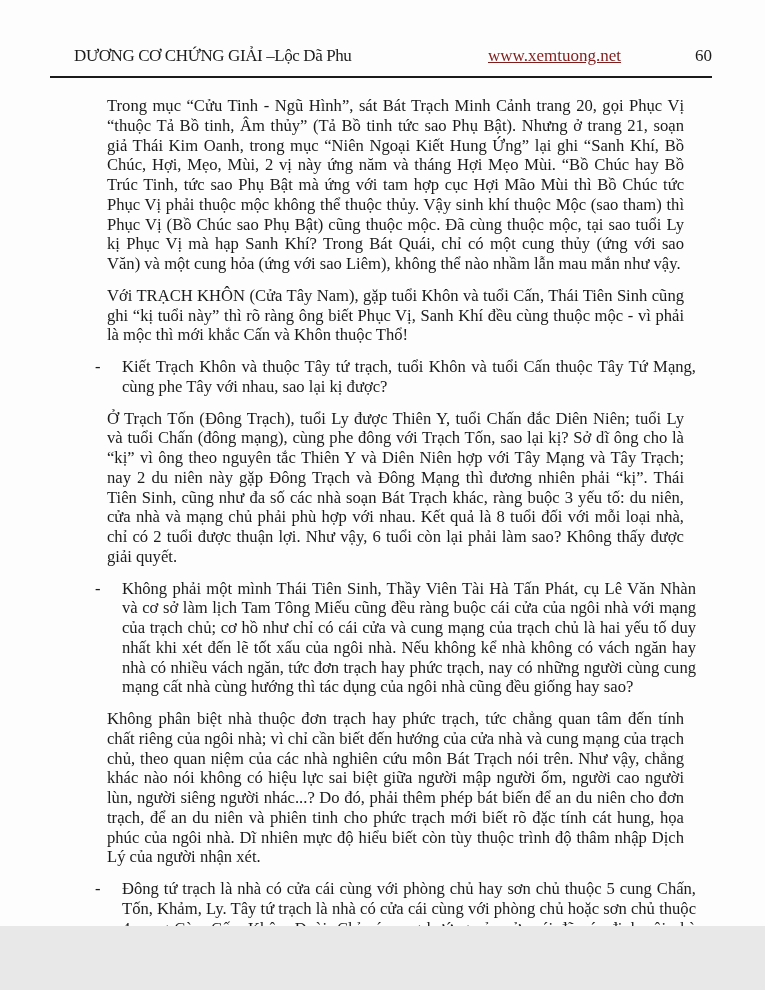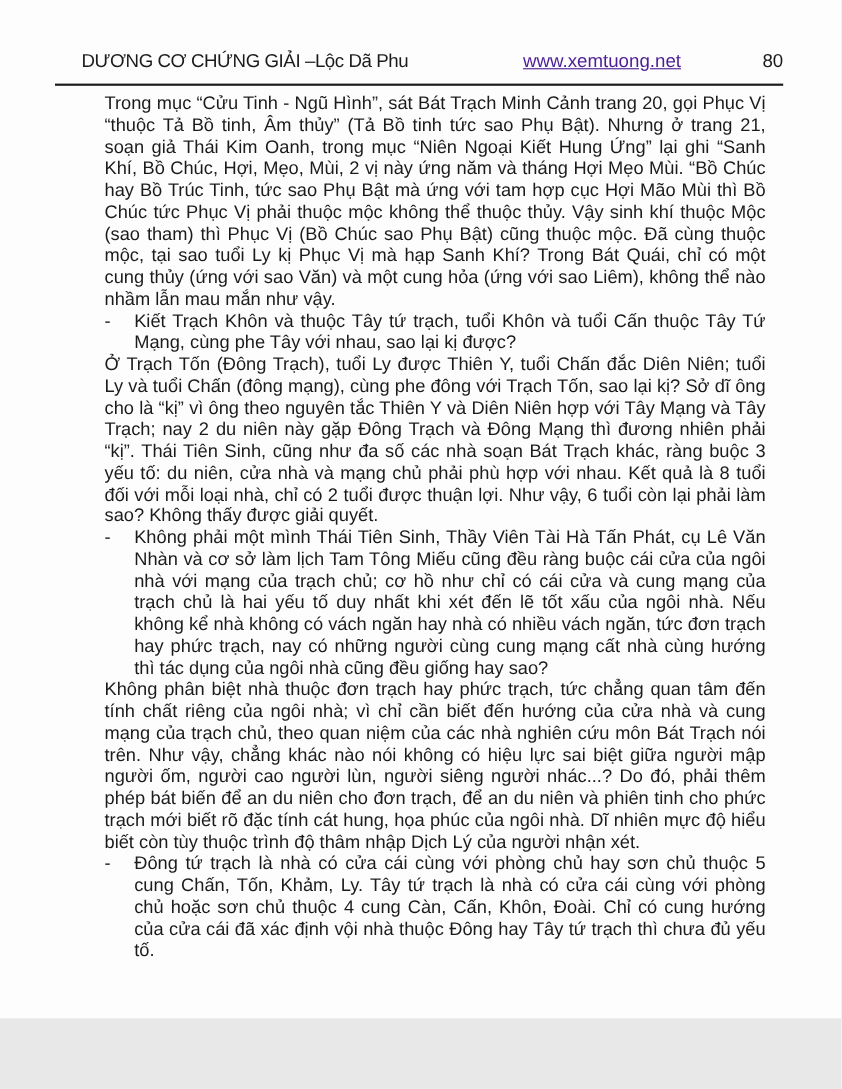--- a/index.html
+++ b/index.html
@@ -2,21 +2,21 @@
 <html><head>
 <meta charset="utf-8">
 <style>
   html, body { margin:0; padding:0; background:#e8e8e8; }
   .page {
     position:relative;
     width:765px; height:926px;
     margin:0 auto;
     background:#fdfdfd;
     color:#1b1b1b;
-    font-family:Liberation Sans, sans-serif;
+    font-family:Liberation Serif, serif;
     overflow:hidden;
   }
   .header {
     position:absolute;
     top:46px; left:74px; right:53px;
     display:flex;
     align-items:baseline;
     font-size:17px;
     white-space:nowrap;
   }
@@ -31,41 +31,42 @@
     border-top:2px solid #1b1b1b;
   }
   .content {
     position:absolute;
     top:84px; left:95px;
     width:601px;
     font-size:16.6px;
     line-height:19.75px;
     text-align:justify;
   }
-  .content p { margin:0; text-align:justify; }
+  .content p { margin:12px; text-align:justify; }
   .bullet-row { display:flex; }
   .bullet-dash { flex:none; width:27px; }
   .bullet-body { flex:1; text-align:justify; }
 </style>
 </head>
 <body>
 
 <div class="page" style="color: rgb(27, 27, 27); background: rgb(253, 253, 253);">
 
   <div class="header">
     <span class="doc-title">DƯƠNG CƠ CHỨNG GIẢI –Lộc Dã Phu</span>
     <span class="header-spacer"></span>
-    <span class="site-link" style="color: #4c1d95;">www.xemtuong.net</span>
-    <span class="page-number">80</span>
+    <span class="site-link" style="color: #7f1d1d;">www.xemtuong.net</span>
+    <span class="page-number">60</span>
   </div>
 
   <div class="header-rule" style="border-top-color: rgb(27, 27, 27);"></div>
 
   <div class="content">
       <p>Trong mục “Cửu Tinh - Ngũ Hình”, sát Bát Trạch Minh Cảnh trang 20, gọi Phục Vị “thuộc Tả Bồ tinh, Âm thủy” (Tả Bồ tinh tức sao Phụ Bật). Nhưng ở trang 21, soạn giả Thái Kim Oanh, trong mục “Niên Ngoại Kiết Hung Ứng” lại ghi “Sanh Khí, Bồ Chúc, Hợi, Mẹo, Mùi, 2 vị này ứng năm và tháng Hợi Mẹo Mùi. “Bồ Chúc hay Bồ Trúc Tinh, tức sao Phụ Bật mà ứng với tam hợp cục Hợi Mão Mùi thì Bồ Chúc tức Phục Vị phải thuộc mộc không thể thuộc thủy. Vậy sinh khí thuộc Mộc (sao tham) thì Phục Vị (Bồ Chúc sao Phụ Bật) cũng thuộc mộc. Đã cùng thuộc mộc, tại sao tuổi Ly kị Phục Vị mà hạp Sanh Khí? Trong Bát Quái, chỉ có một cung thủy (ứng với sao Văn) và một cung hỏa (ứng với sao Liêm), không thể nào nhầm lẫn mau mắn như vậy.</p>
+      <p>Với TRẠCH KHÔN (Cửa Tây Nam), gặp tuổi Khôn và tuổi Cấn, Thái Tiên Sinh cũng ghi “kị tuổi này” thì rõ ràng ông biết Phục Vị, Sanh Khí đều cùng thuộc mộc - vì phải là mộc thì mới khắc Cấn và Khôn thuộc Thổ!</p>
       <div class="bullet-row">
         <span class="bullet-dash">-</span>
         <span class="bullet-body">Kiết Trạch Khôn và thuộc Tây tứ trạch, tuổi Khôn và tuổi Cấn thuộc Tây Tứ Mạng, cùng phe Tây với nhau, sao lại kị được?</span>
       </div>
       <p>Ở Trạch Tốn (Đông Trạch), tuổi Ly được Thiên Y, tuổi Chấn đắc Diên Niên; tuổi Ly và tuổi Chấn (đông mạng), cùng phe đông với Trạch Tốn, sao lại kị? Sở dĩ ông cho là “kị” vì ông theo nguyên tắc Thiên Y và Diên Niên hợp với Tây Mạng và Tây Trạch; nay 2 du niên này gặp Đông Trạch và Đông Mạng thì đương nhiên phải “kị”. Thái Tiên Sinh, cũng như đa số các nhà soạn Bát Trạch khác, ràng buộc 3 yếu tố: du niên, cửa nhà và mạng chủ phải phù hợp với nhau. Kết quả là 8 tuổi đối với mỗi loại nhà, chỉ có 2 tuổi được thuận lợi. Như vậy, 6 tuổi còn lại phải làm sao? Không thấy được giải quyết.</p>
       <div class="bullet-row">
         <span class="bullet-dash">-</span>
         <span class="bullet-body">Không phải  một mình Thái Tiên Sinh, Thầy Viên Tài Hà Tấn Phát, cụ Lê Văn Nhàn và cơ sở làm lịch Tam Tông Miếu cũng đều ràng buộc cái cửa của ngôi nhà với mạng của trạch chủ; cơ hồ như chỉ có cái cửa và cung mạng của trạch chủ là hai yếu tố duy nhất khi xét đến lẽ tốt xấu của ngôi nhà. Nếu không kể nhà không có vách ngăn hay nhà có nhiều vách ngăn, tức đơn trạch hay phức trạch, nay có những người cùng cung mạng cất nhà cùng hướng thì tác dụng của ngôi nhà cũng đều giống hay sao?</span>
       </div>
       <p>Không phân biệt nhà thuộc đơn trạch hay phức trạch, tức chẳng quan tâm đến tính chất riêng của ngôi nhà; vì chỉ cần biết đến hướng của cửa nhà và cung mạng của trạch chủ, theo quan niệm của các nhà nghiên cứu môn Bát Trạch nói trên. Như vậy, chẳng khác nào nói không có hiệu lực sai biệt giữa người mập người ốm, người cao người lùn, người siêng người nhác...? Do đó, phải thêm phép bát biến để an du niên cho đơn trạch, để an du niên và phiên tinh cho phức trạch mới biết rõ đặc tính cát hung, họa phúc của ngôi nhà. Dĩ nhiên mực độ hiểu biết còn tùy thuộc trình độ thâm nhập Dịch Lý của người nhận xét.</p>

